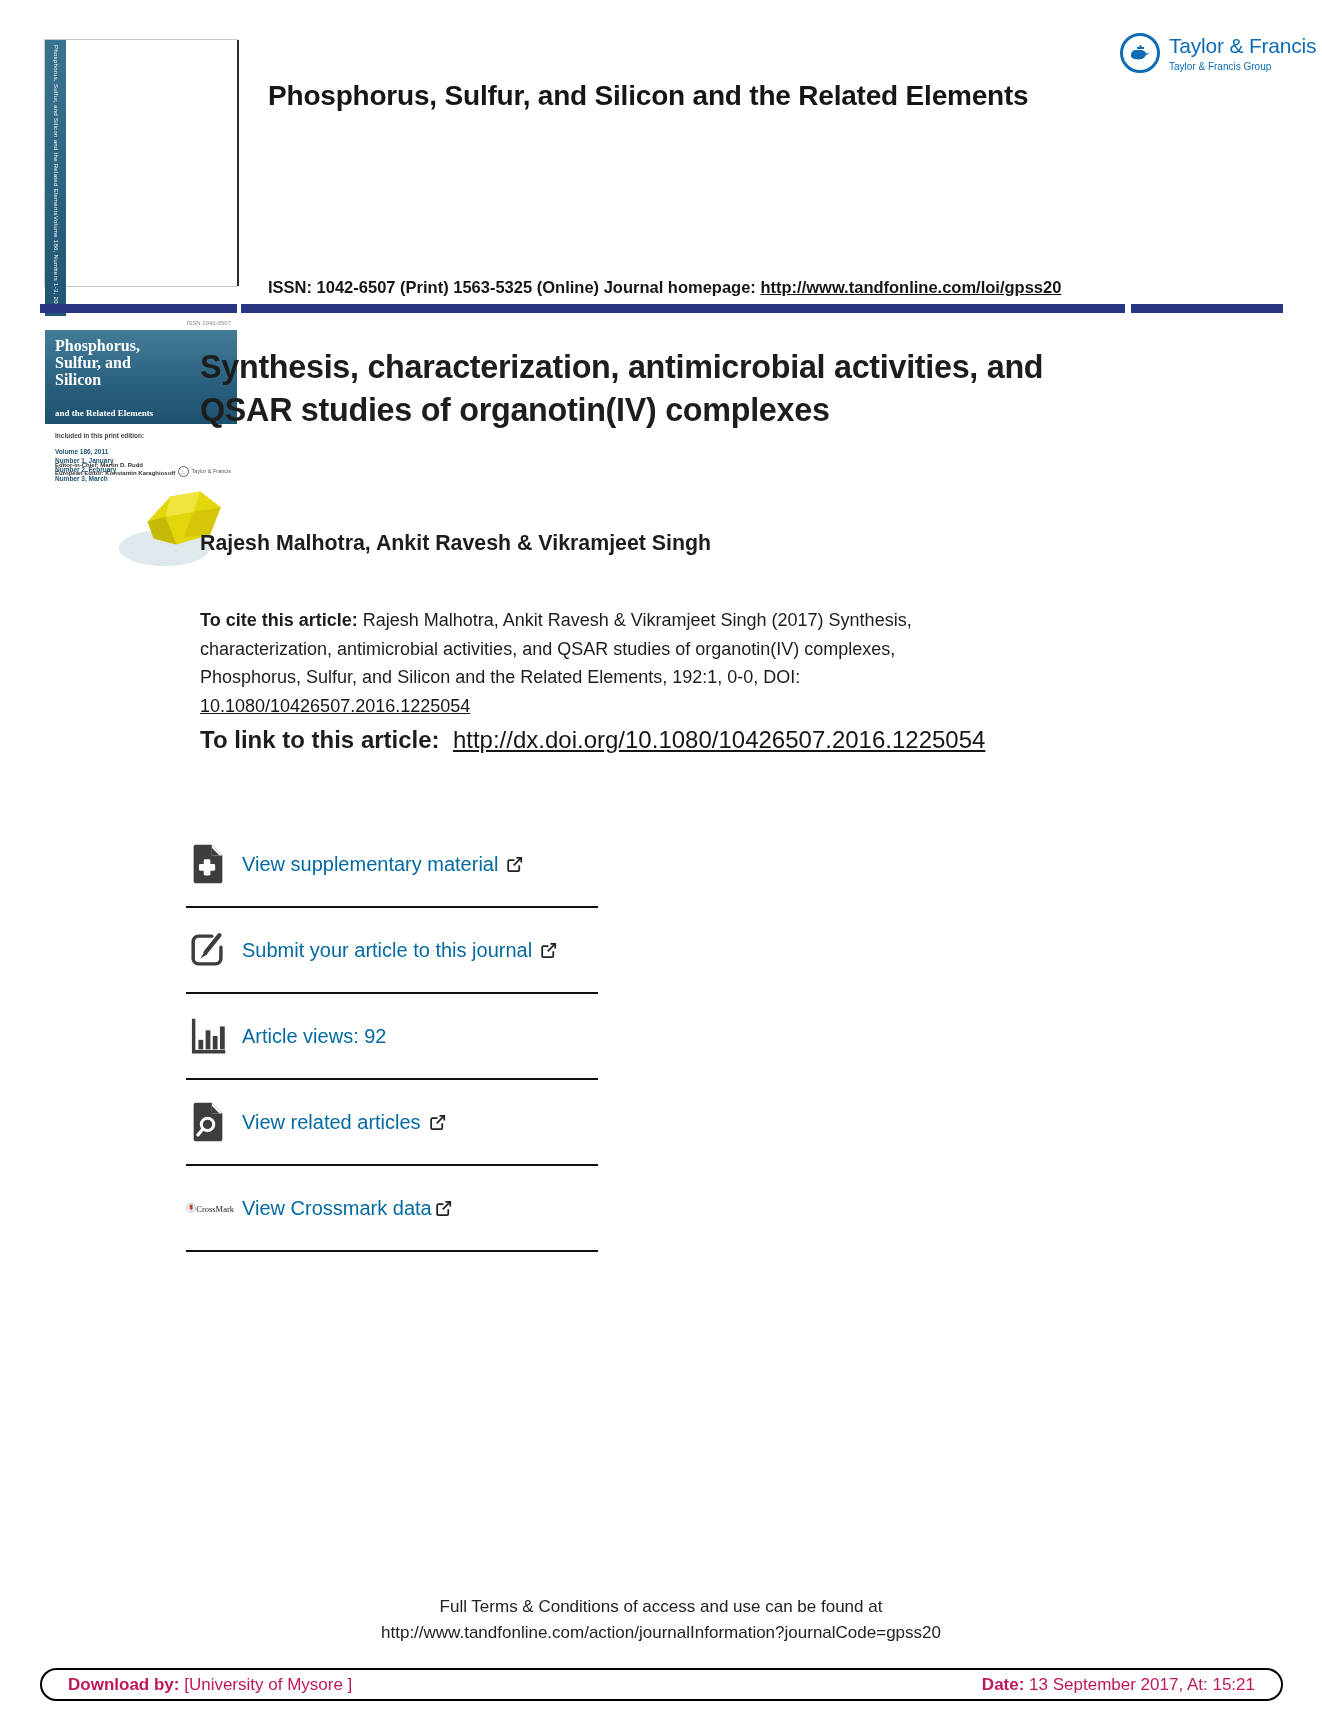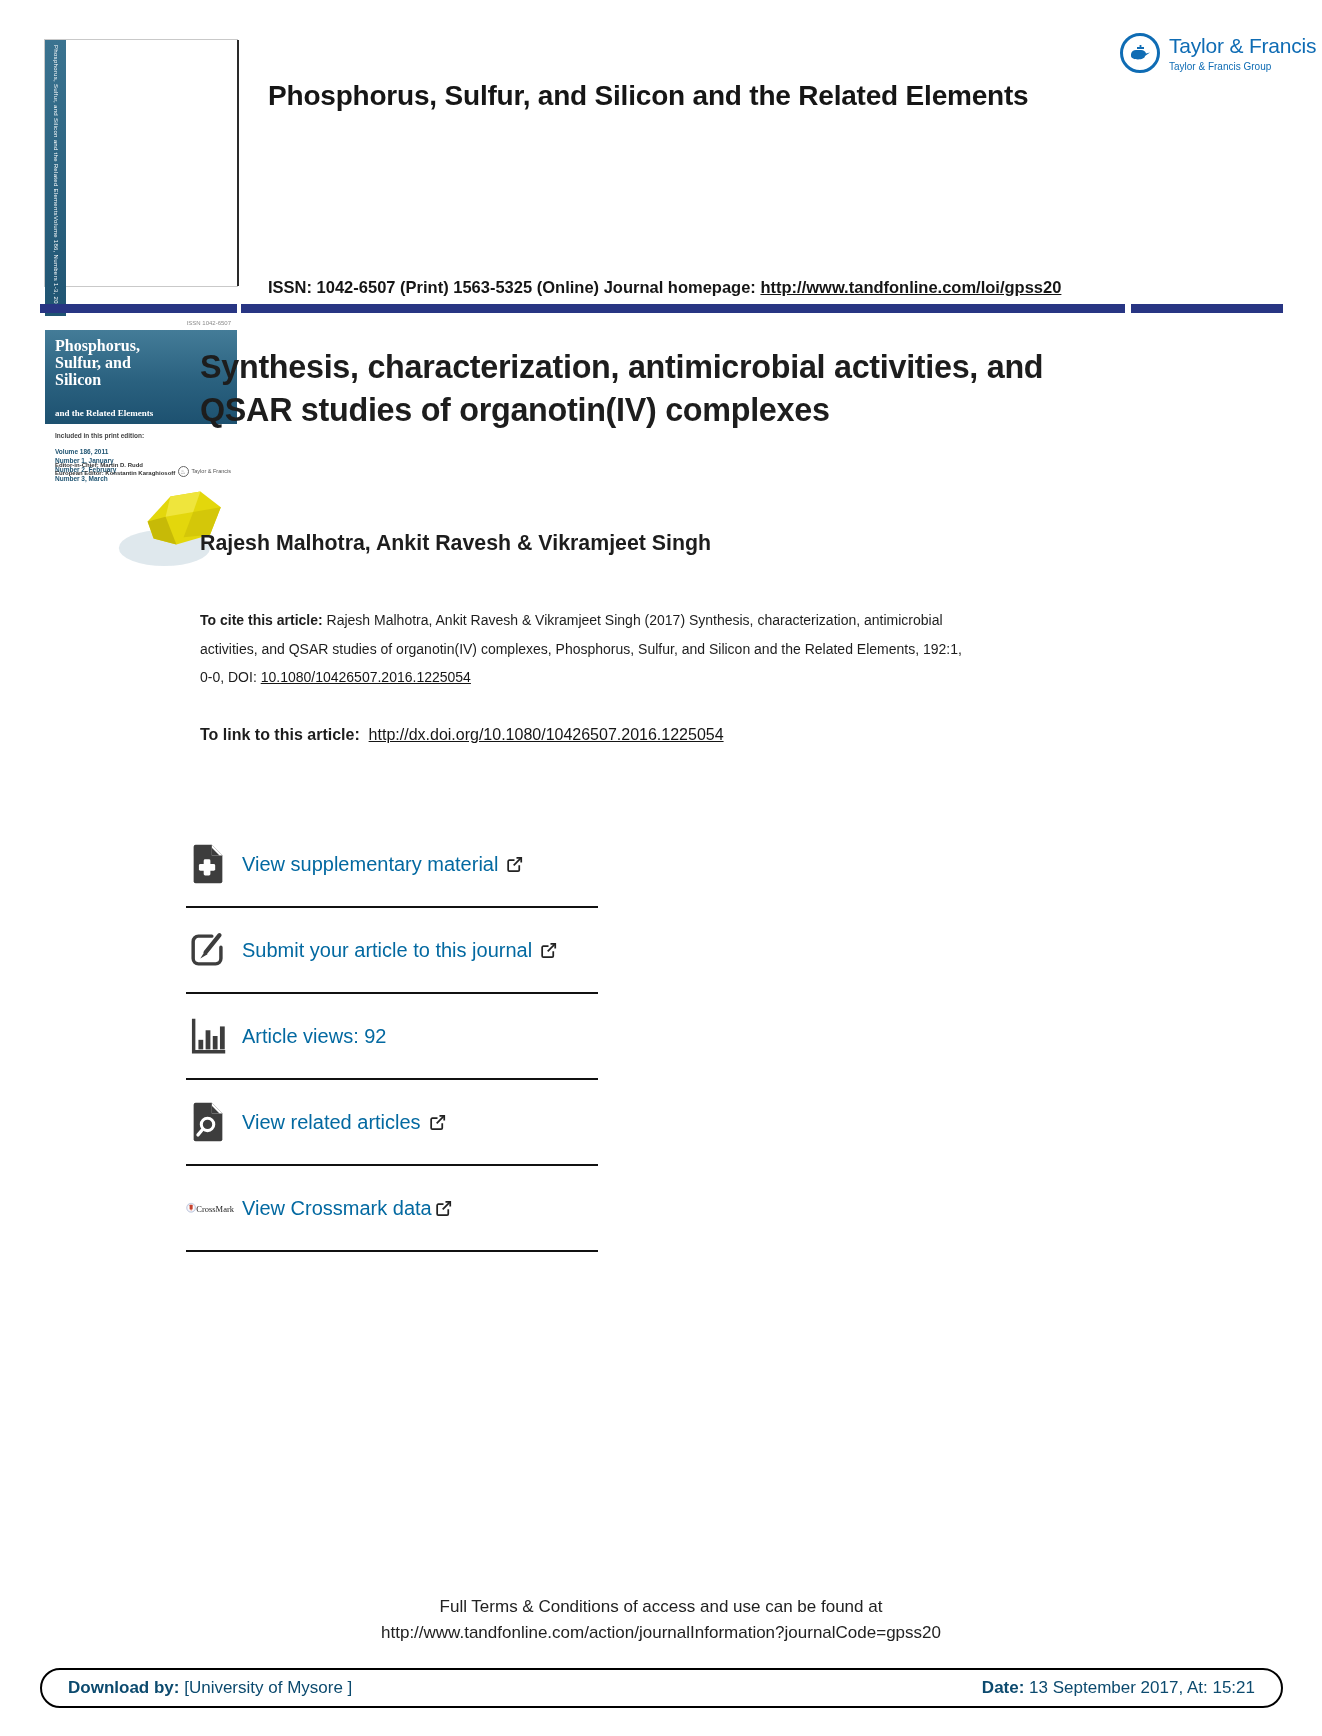--- a/index.html
+++ b/index.html
@@ -65,43 +65,43 @@
     position:absolute; left:200px; top:345px; width:900px;
     font-size:34px; line-height:43px; font-weight:bold; color:#1d1d1d;
     transform:scaleX(.95); transform-origin:left top; letter-spacing:-.3px;
   }
   .authors {
     position:absolute; left:200px; top:530px; font-size:22px; font-weight:bold; color:#1d1d1d;
     transform:scaleX(.97); transform-origin:left top;
   }
   .cite {
     position:absolute; left:200px; top:606px; width:768px;
-    font-size:14px; line-height:28.5px; color:#1d1d1d;
+    font-size:18px; line-height:28.5px; color:#1d1d1d;
   }
   .cite b, .linkline b { font-weight:bold; }
-  .linkline { position:absolute; left:200px; top:726px; font-size:16px; color:#1d1d1d; }
+  .linkline { position:absolute; left:200px; top:726px; font-size:24px; color:#1d1d1d; }
 
   
   .actions { position:absolute; left:186px; top:822px; width:412px; }
   .action-row {
     display:flex; align-items:center; min-height:86px; border-bottom:2px solid #111;
     padding:6px 0;
   }
   .action-icon { width:48px; flex:0 0 48px; display:flex; flex-direction:row; align-items:center; }
   .action-text { margin-left:8px; font-size:20px; color:#0369a1; line-height:23px; width:346px; }
   .ext { display:inline-block; width:19px; height:19px; vertical-align:-3px; margin-left:7px; }
   .cm-caption { font-size:8.5px; font-family:"Liberation Serif", serif; color:#222; margin-top:1px; }
 
   
   .terms { position:absolute; left:0; top:1594px; width:100%; text-align:center;
            font-size:17px; line-height:26px; color:#222; }
   .dl-pill {
-    position:absolute; left:40px; top:1668px; width:1243px; height:40px;
+    position:absolute; left:40px; top:1668px; width:1243px; height:33px;
     border:2.5px solid #000; border-radius:22px; display:flex; align-items:center;
-    justify-content:space-between; padding:0 26px; font-size:17px; color:#0c4a6e;
+    justify-content:space-between; padding:0 26px; font-size:17px; color:#be185d;
     background:#fff;
   }
   .dl-pill b { font-weight:bold; }
 </style>
 </head>
 <body>
 
 <div class="page">
 
   <div class="cover">

